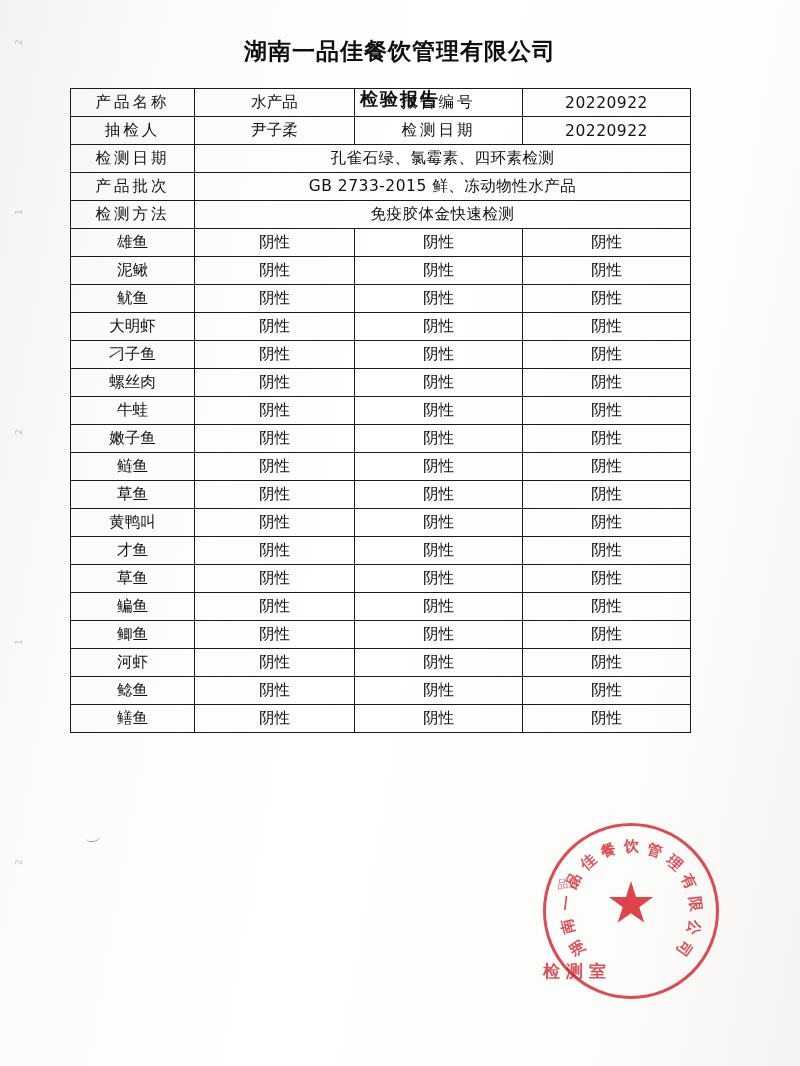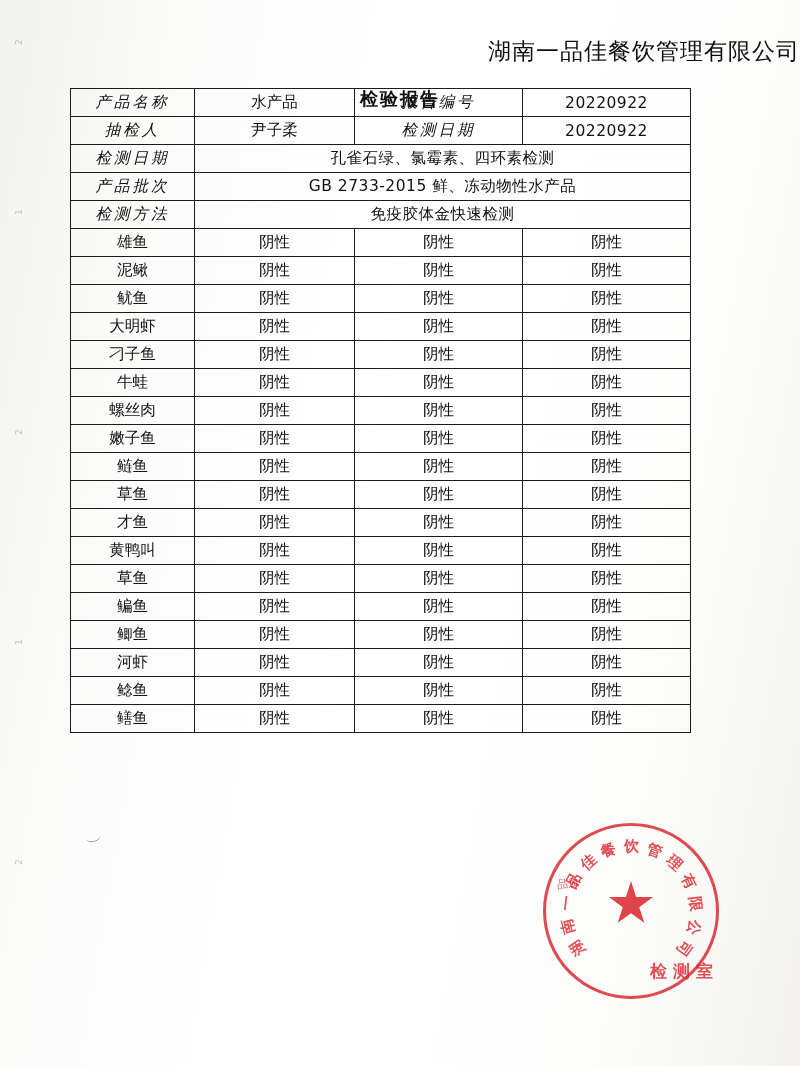--- a/index.html
+++ b/index.html
@@ -54,25 +54,24 @@
 
   .title-block {
     position: absolute;
     left: 0;
     top: 36px;
     width: 800px;
     text-align: center;
   }
   .title-main {
     font-size: 23px;
-    font-weight: normal;
+    font-weight: bold;
     letter-spacing: 1px;
     color: #0e0e0e;
     font-family: "DejaVu Sans", sans-serif;
-    text-align: right;
   }
   .title-sub {
     margin-top: 20px;
     font-size: 18px;
     font-weight: bold;
     letter-spacing: 2px;
     color: #101010;
     font-family: "DejaVu Sans", sans-serif;
   }
 
@@ -91,21 +90,20 @@
     font-size: 15.5px;
     text-align: center;
     vertical-align: middle;
     font-family: "DejaVu Sans", sans-serif;
     padding: 0 2px;
     white-space: nowrap;
   }
   td.label {
     letter-spacing: 3px;
     font-size: 15.5px;
-    font-style: italic;
   }
   td.left {
     text-align: left;
     padding-left: 8px;
     letter-spacing: 0.5px;
   }
   td.sample-head {
     letter-spacing: 3px;
   }
   .rows td {
@@ -160,21 +158,21 @@
     font-weight: bold;
     color: #d8232a;
     font-family: "DejaVu Sans", sans-serif;
     transform-origin: 0 0;
   }
   .stamp .bottom-text {
     position: absolute;
     left: 0;
     right: 0;
     bottom: 16px;
-    text-align: right;
+    text-align: left;
     font-size: 17px;
     font-weight: bold;
     color: #d8232a;
     letter-spacing: 6px;
     opacity: .8;
     font-family: "DejaVu Sans", sans-serif;
   }
   .stamp .inner-text {
     position: absolute;
     left: 14px;
@@ -278,57 +276,57 @@
             <td>阴性</td>
             <td>阴性</td>
           </tr>
           <tr>
             <td>刁子鱼</td>
             <td>阴性</td>
             <td>阴性</td>
             <td>阴性</td>
           </tr>
           <tr>
+            <td>螺丝肉</td>
+            <td>阴性</td>
+            <td>阴性</td>
+            <td>阴性</td>
+          </tr>
+          <tr>
             <td>牛蛙</td>
             <td>阴性</td>
             <td>阴性</td>
             <td>阴性</td>
           </tr>
           <tr>
-            <td>螺丝肉</td>
-            <td>阴性</td>
-            <td>阴性</td>
-            <td>阴性</td>
-          </tr>
-          <tr>
             <td>嫩子鱼</td>
             <td>阴性</td>
             <td>阴性</td>
             <td>阴性</td>
           </tr>
           <tr>
             <td>鲢鱼</td>
             <td>阴性</td>
             <td>阴性</td>
             <td>阴性</td>
           </tr>
           <tr>
             <td>草鱼</td>
             <td>阴性</td>
             <td>阴性</td>
             <td>阴性</td>
           </tr>
           <tr>
+            <td>黄鸭叫</td>
+            <td>阴性</td>
+            <td>阴性</td>
+            <td>阴性</td>
+          </tr>
+          <tr>
             <td>才鱼</td>
-            <td>阴性</td>
-            <td>阴性</td>
-            <td>阴性</td>
-          </tr>
-          <tr>
-            <td>黄鸭叫</td>
             <td>阴性</td>
             <td>阴性</td>
             <td>阴性</td>
           </tr>
           <tr>
             <td>草鱼</td>
             <td>阴性</td>
             <td>阴性</td>
             <td>阴性</td>
           </tr>

